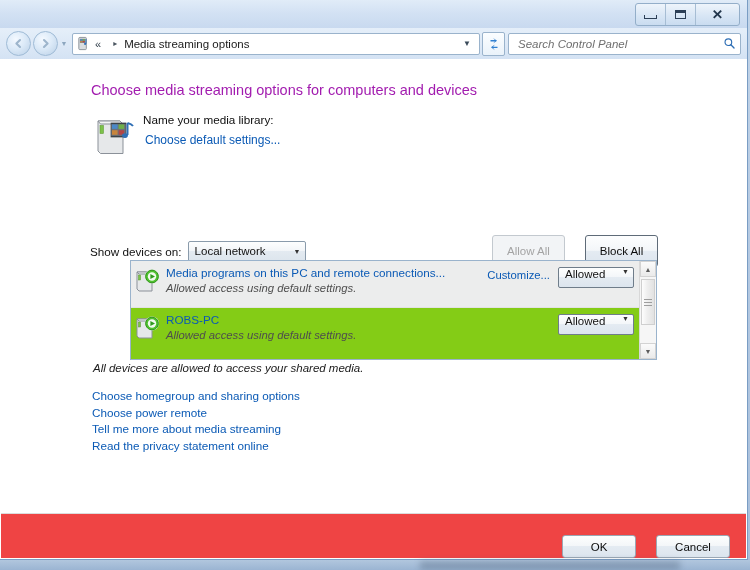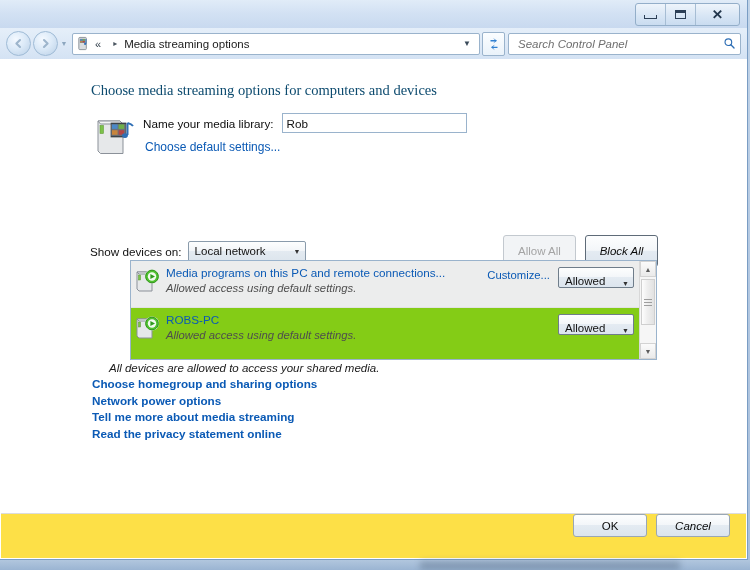--- a/index.html
+++ b/index.html
@@ -182,23 +182,22 @@
     position: absolute;
     left: 1px; top: 59px; right: 1px;
     bottom: 46px;
     background: #ffffff;
     overflow: hidden;
   }
   .page-title {
     position: absolute;
     left: 90px; top: 23px;
     font-size: 14.5px;
-    color: #0c4a6e;
+    color: #a21caf;
     white-space: nowrap;
-    font-family: Liberation Serif, serif;
   }
 
   
   .lib-row {
     position: absolute;
     left: 92px; top: 54px;
     display: flex;
     align-items: flex-start;
   }
   .lib-icon { width: 46px; height: 42px; flex: none; margin-top: 2px; }
@@ -259,21 +258,21 @@
     min-width: 73px;
     border: 1px solid #9aa7b4;
     border-radius: 3px;
     background: linear-gradient(180deg,#fdfefe 0%, #f3f6f9 48%, #e4ebf2 50%, #dce5ee 100%);
     font-size: 11.5px;
     color: #0b0b0b;
     display: flex; align-items: center; justify-content: center;
     cursor: default;
     box-sizing: border-box;
   }
-  .btn + .btn { margin-left: 9px; font-style: italic; }
+  .btn + .btn { margin-left: 20px; }
   .btn.disabled { color: #a4a4a4; border-color: #c3c9cf; background: #f2f4f6; }
   .btn.strong { border-color: #5e6b78; }
 
   
   .listbox {
     position: absolute;
     left: 129px; top: 201px; right: 89px;
     height: 100px;
     border: 1px solid #9ab3cc;
     background: #84cc16;
@@ -308,21 +307,21 @@
   }
   .dev-combo {
     align-self: flex-start;
     margin-top: 1px;
     margin-right: 5px;
     width: 76px;
     height: 21px;
     border: 1px solid #6f7d8a;
     border-radius: 2px;
     background: linear-gradient(180deg,#fdfefe 0%, #f3f6f9 48%, #e4ebf2 50%, #dce5ee 100%);
-    display: flex; align-items: flex-end;
+    display: flex; align-items: flex-start;
     padding: 0 4px 0 6px;
     box-sizing: border-box;
     font-size: 11.5px; color: #111;
     cursor: default;
     flex: none;
   }
   .dev-combo .cv { flex: 1 1 auto; white-space: nowrap; }
   .dev-combo .carat { font-size: 7px; color: #333; margin-left: 4px; }
 
   
@@ -351,49 +350,49 @@
     box-sizing: border-box;
     display: flex; align-items: center; justify-content: center;
     flex-direction: column;
     gap: 2px;
   }
   .sb-grip { width: 8px; height: 1px; background: #9d9d9d; }
 
   
   .footnote {
     position: absolute;
-    left: 108px; top: 303px;
+    left: 92px; top: 303px;
     font-size: 11.5px;
     font-style: italic;
     color: #1a1a1a;
     white-space: nowrap;
   }
   .linklist {
     position: absolute;
-    left: 91px; top: 317px; font-weight: bold;
+    left: 91px; top: 329px;
   }
   .linklist a {
     display: block;
     font-size: 11.7px;
     color: #0b5ab5;
     text-decoration: none;
     line-height: 16.5px;
     cursor: pointer;
     white-space: nowrap;
   }
 
   
   .footer {
     position: absolute;
     left: 1px; right: 1px; bottom: 1px;
     height: 45px;
-    background: #fde047;
+    background: #ef4444;
     border-top: 1px solid #dcdcdc;
     display: flex;
-    align-items: flex-start;
+    align-items: flex-end;
     justify-content: flex-end;
     padding-right: 16px;
     box-sizing: border-box;
   }
   .footer .btn { min-width: 74px; height: 23px; }
 
   
   .bottom-strip {
     position: absolute;
     left: 0; bottom: 0; right: 0; height: 10px;
@@ -500,21 +499,20 @@
             <rect x="18" y="8" width="15" height="1.1" fill="#3c4248"></rect>
             <rect x="18" y="20.9" width="15" height="1.1" fill="#3c4248"></rect>
             <path d="M34.5 8 L34.5 20" stroke="#2f6fb5" stroke-width="2" fill="none"></path>
             <path d="M34.5 8 Q38.5 9 40 11" stroke="#2f6fb5" stroke-width="2" fill="none"></path>
             <ellipse cx="32" cy="20.6" rx="2.9" ry="2.3" fill="#2f6fb5"></ellipse>
           </svg>
         </span>
         <div class="lib-fields">
           <div class="lib-line1">
             <span class="lib-label">Name your media library:</span>
-            <input class="lib-input" type="text" value="Rob" style="">
           </div>
           <span class="lib-link">Choose default settings...</span>
         </div>
       </div>
 
       <div class="devrow">
         <span class="devrow-label">Show devices on:</span>
         <div class="combo">
           <span class="cv">Local network</span>
           <span class="carat">▼</span>
@@ -585,21 +583,21 @@
             </div>
           </div>
           <div class="sb-arrow">▼</div>
         </div>
       </div>
 
       <div class="footnote">All devices are allowed to access your shared media.</div>
 
       <div class="linklist">
         <a>Choose homegroup and sharing options</a>
-        <a>Network power options</a>
+        <a>Choose power remote</a>
         <a>Tell me more about media streaming</a>
         <a>Read the privacy statement online</a>
       </div>
 
     </div>
 
     <div class="footer">
       <div class="btn">OK</div>
       <div class="btn">Cancel</div>
     </div>

